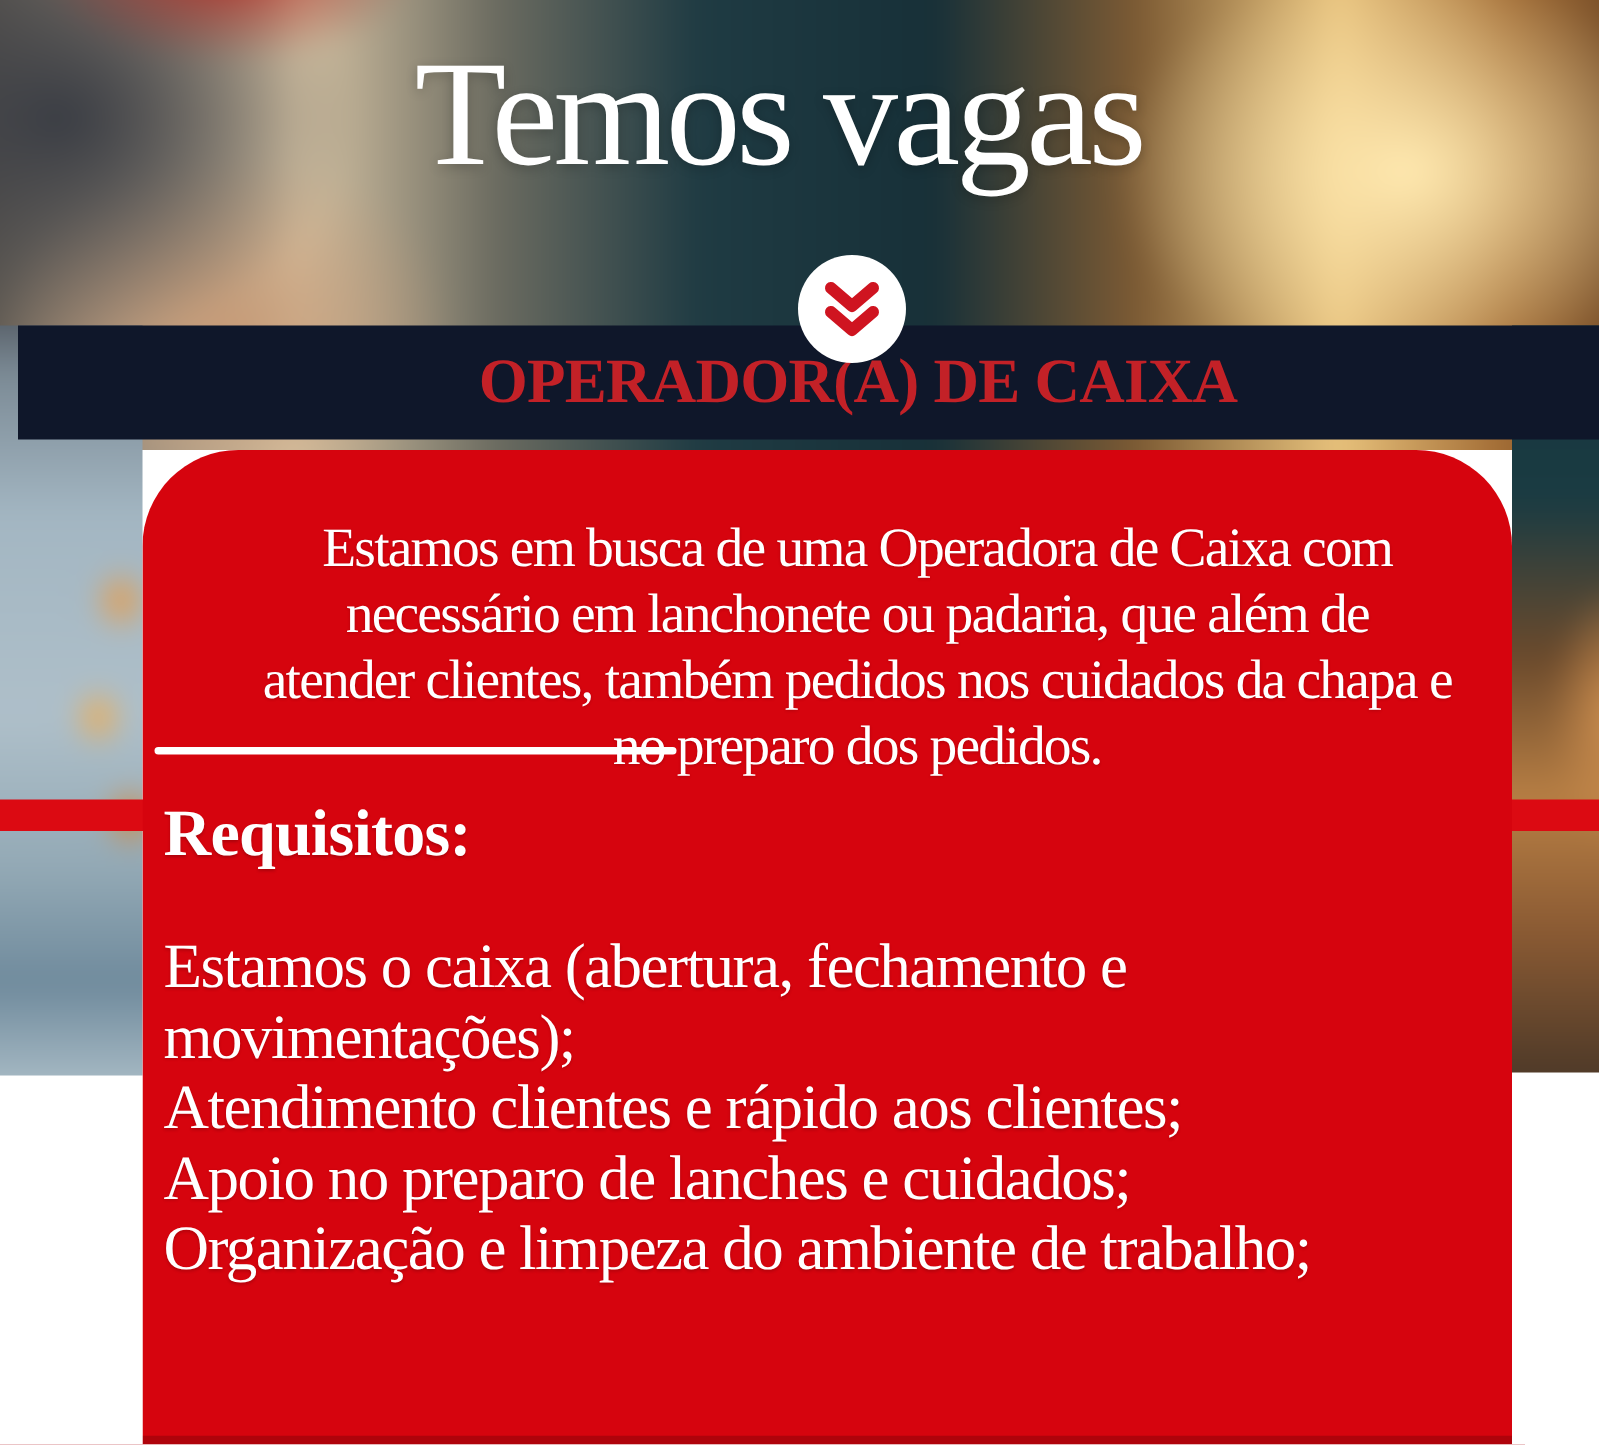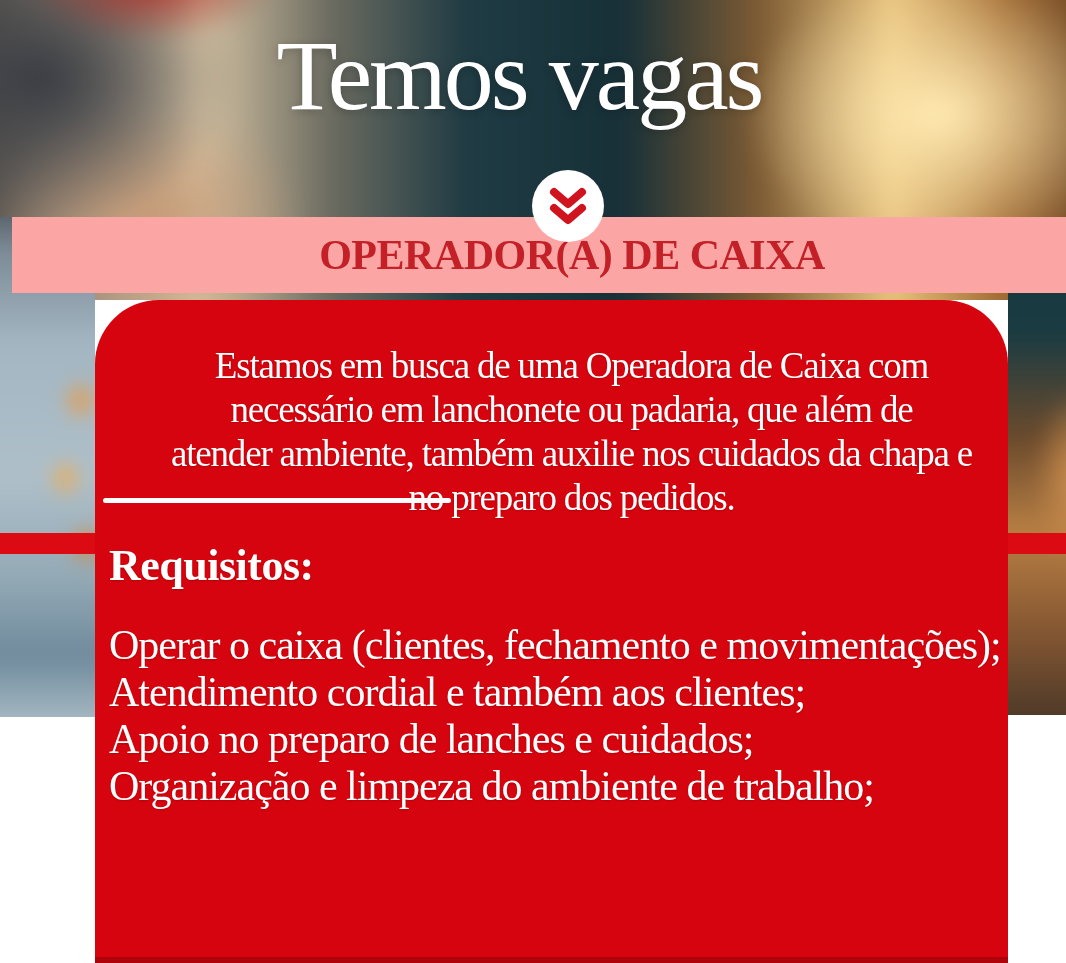--- a/index.html
+++ b/index.html
@@ -43,21 +43,21 @@
     text-align:center;color:#ffffff;font-size:100px;font-weight:400;
     letter-spacing:-3px;text-shadow:0 2px 8px rgba(0,0,0,.22);
     white-space:nowrap;
   }
   .red-stripe{
     position:absolute;z-index:2;left:0;top:533px;width:1066px;height:21px;
     background:var(--stripe-red,#dc0a12);
   }
   .white-band{
     position:absolute;z-index:3;left:12px;top:217px;width:1054px;height:76px;
-    background:#fca5a5;display:flex;align-items:center;justify-content:center;
+    background:#0f172a;display:flex;align-items:center;justify-content:center;
   }
   .band-title{
     color:var(--heading-red,#c32127);font-size:42px;font-weight:bold;
     letter-spacing:-.5px;padding-left:66px;white-space:nowrap;
   }
   .chevron-circle{
     position:absolute;z-index:4;left:532px;top:170px;width:72px;height:72px;
     border-radius:50%;background:#ffffff;display:flex;align-items:center;justify-content:center;
   }
   .chevron-circle svg{display:block;}
@@ -74,21 +74,21 @@
     font-size:37px;letter-spacing:-1.2px;line-height:44px;
     text-shadow:0 1px 2px rgba(0,0,0,.18);
   }
   .intro .line{white-space:nowrap;margin-left:40px;}
   .blank-underline{
     position:absolute;left:8px;top:198px;width:348px;height:5px;
     background:#ffffff;border-radius:3px;
   }
   .req-heading{
     position:absolute;left:14px;top:232px;font-size:44px;font-weight:bold;
-    letter-spacing:-.5px;line-height:1.1;text-shadow:0 1px 2px rgba(0,0,0,.2);margin-top:10px;
+    letter-spacing:-.5px;line-height:1.1;text-shadow:0 1px 2px rgba(0,0,0,.2);
   }
   .req-list{
     position:absolute;left:14px;top:322px;width:902px;
     font-size:42px;letter-spacing:-1px;line-height:47px;
     text-shadow:0 1px 2px rgba(0,0,0,.18);
   }
   .req-item{display:block;}
 </style>
 </head>
 <body>
@@ -118,29 +118,29 @@
       <path d="M8 8 L22 20 L36 8" fill="none" stroke="#cf1420" stroke-width="8" stroke-linecap="round" stroke-linejoin="round"></path>
       <path d="M8 24 L22 36 L36 24" fill="none" stroke="#cf1420" stroke-width="8" stroke-linecap="round" stroke-linejoin="round"></path>
     </svg>
   </div>
 
   <div class="red-box">
 
     <div class="intro">
       <div class="line">Estamos em busca de uma Operadora de Caixa com</div>
       <div class="line">necessário em lanchonete ou padaria, que além de</div>
-      <div class="line">atender ambiente, também auxilie nos cuidados da chapa e</div>
+      <div class="line">atender clientes, também pedidos nos cuidados da chapa e</div>
       <div class="line">no preparo dos pedidos.</div>
     </div>
 
     <div class="blank-underline"></div>
 
     <div class="req-heading">Requisitos:</div>
 
     <div class="req-list">
-      <span class="req-item">Operar o caixa (clientes, fechamento e movimentações);</span>
-      <span class="req-item">Atendimento cordial e também aos clientes;</span>
+      <span class="req-item">Estamos o caixa (abertura, fechamento e movimentações);</span>
+      <span class="req-item">Atendimento clientes e rápido aos clientes;</span>
       <span class="req-item">Apoio no preparo de lanches e cuidados;</span>
       <span class="req-item">Organização e limpeza do ambiente de trabalho;</span>
     </div>
 
   </div>
 </div>
 
 </body></html>

